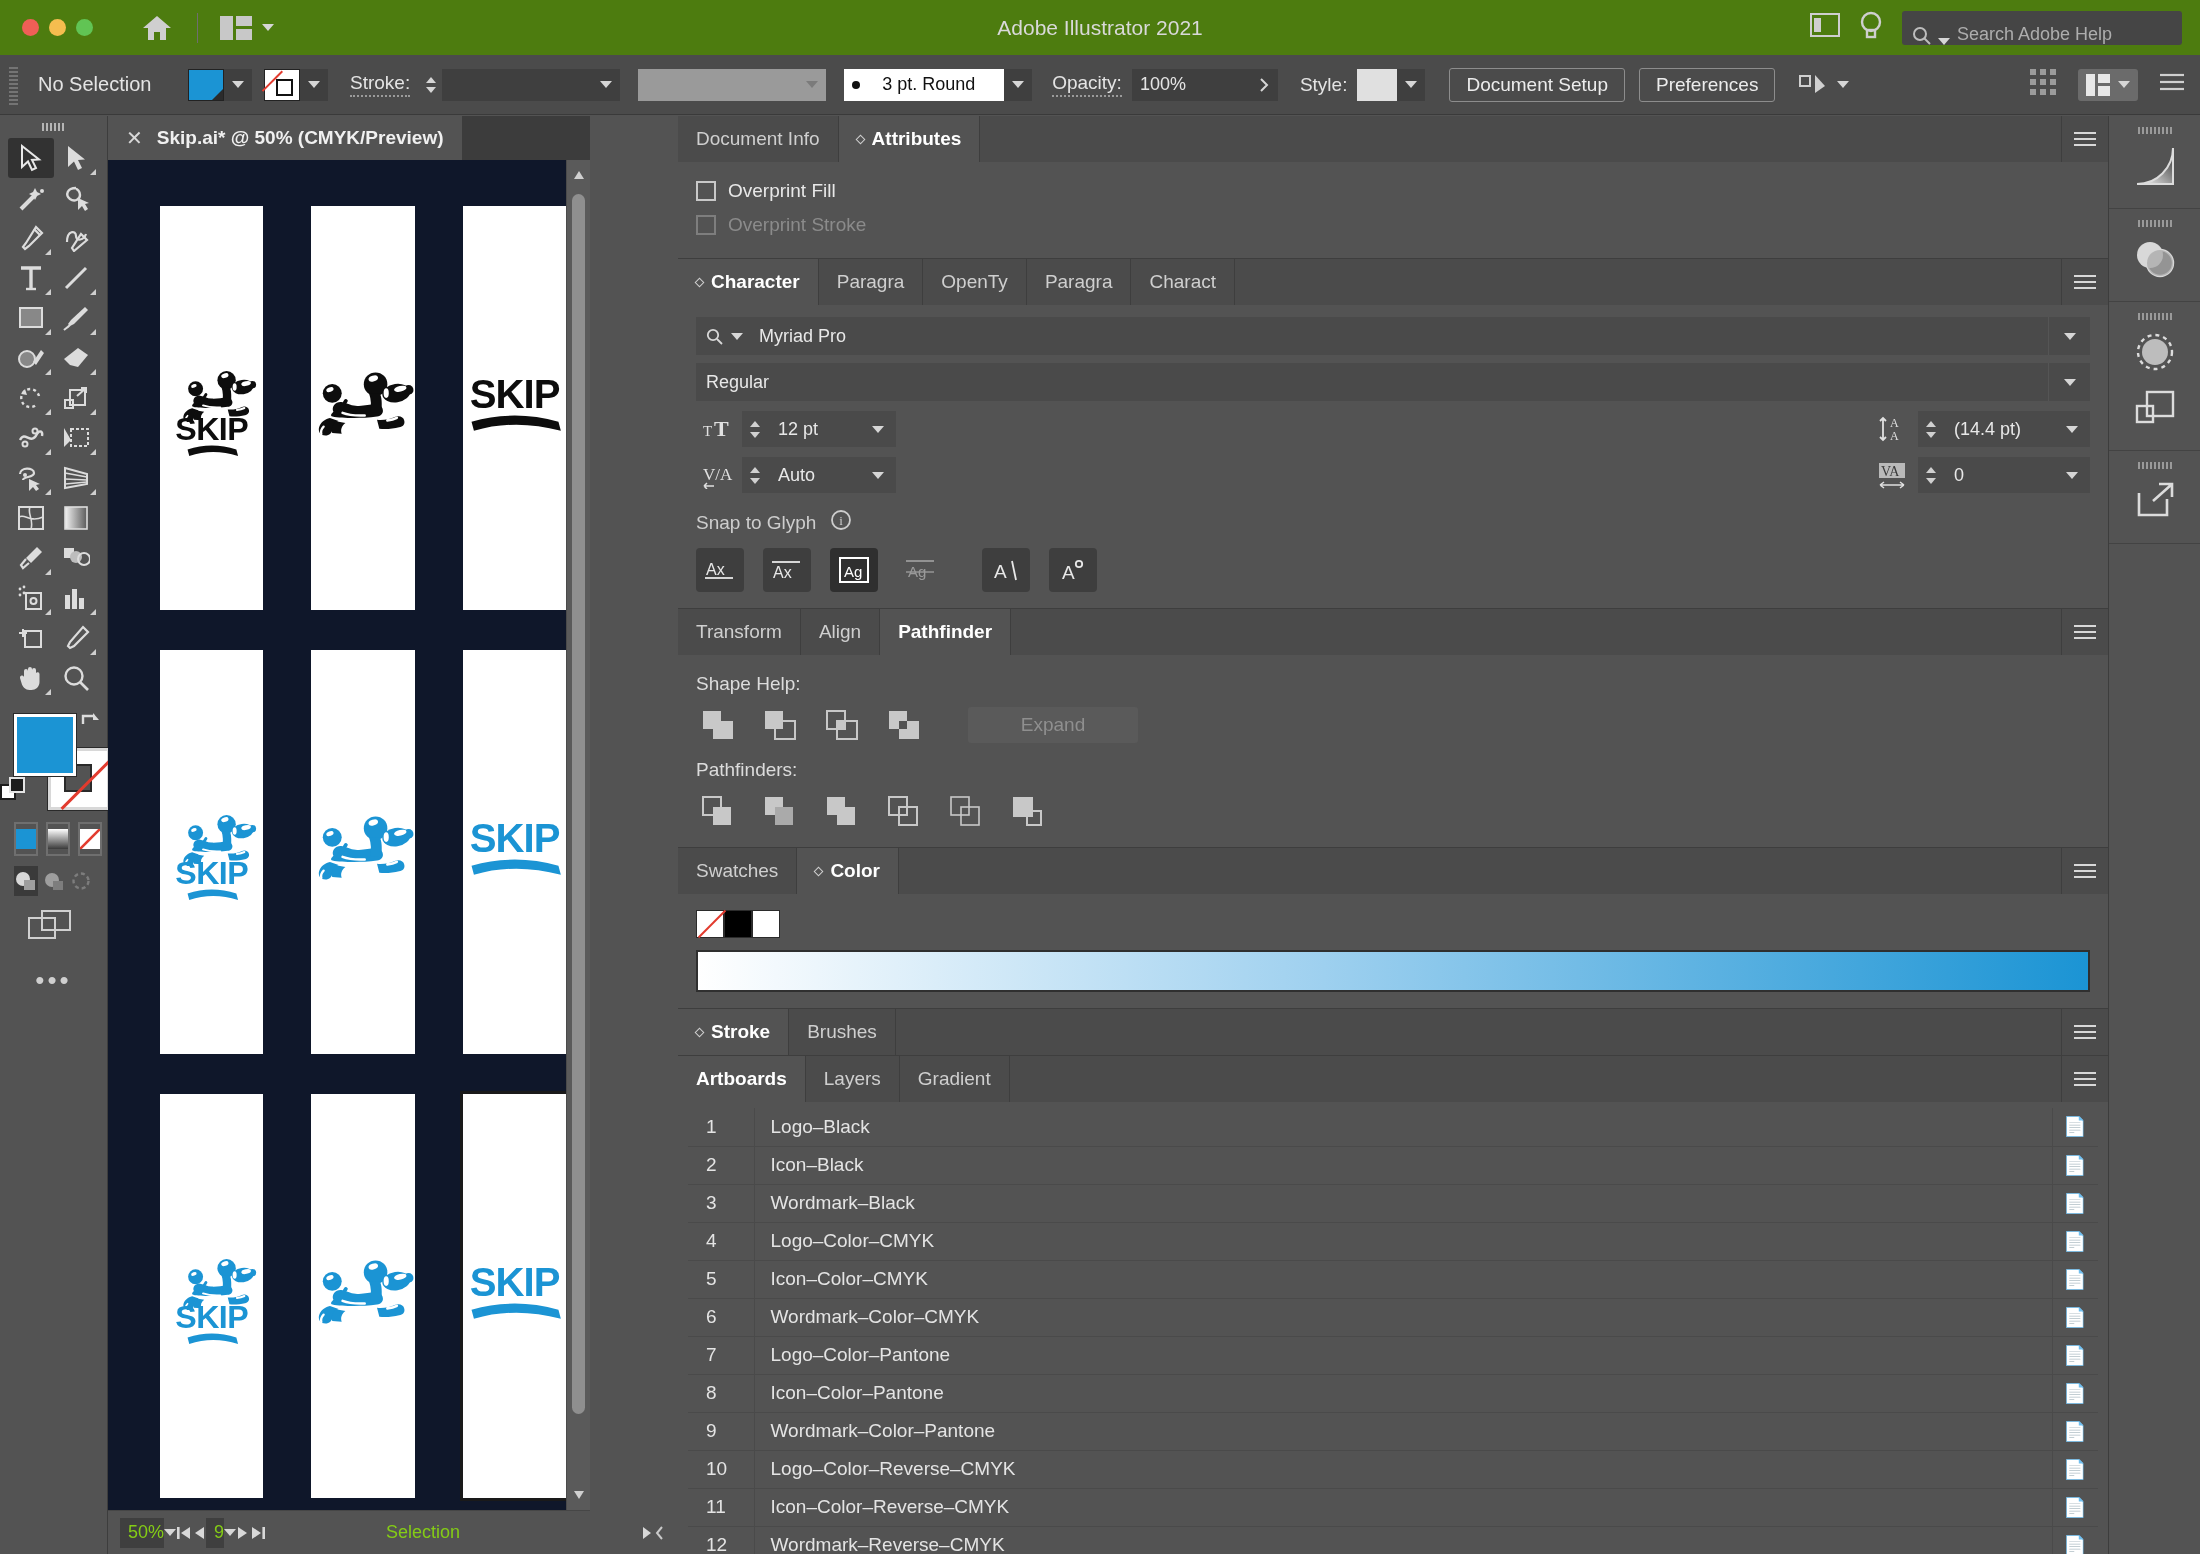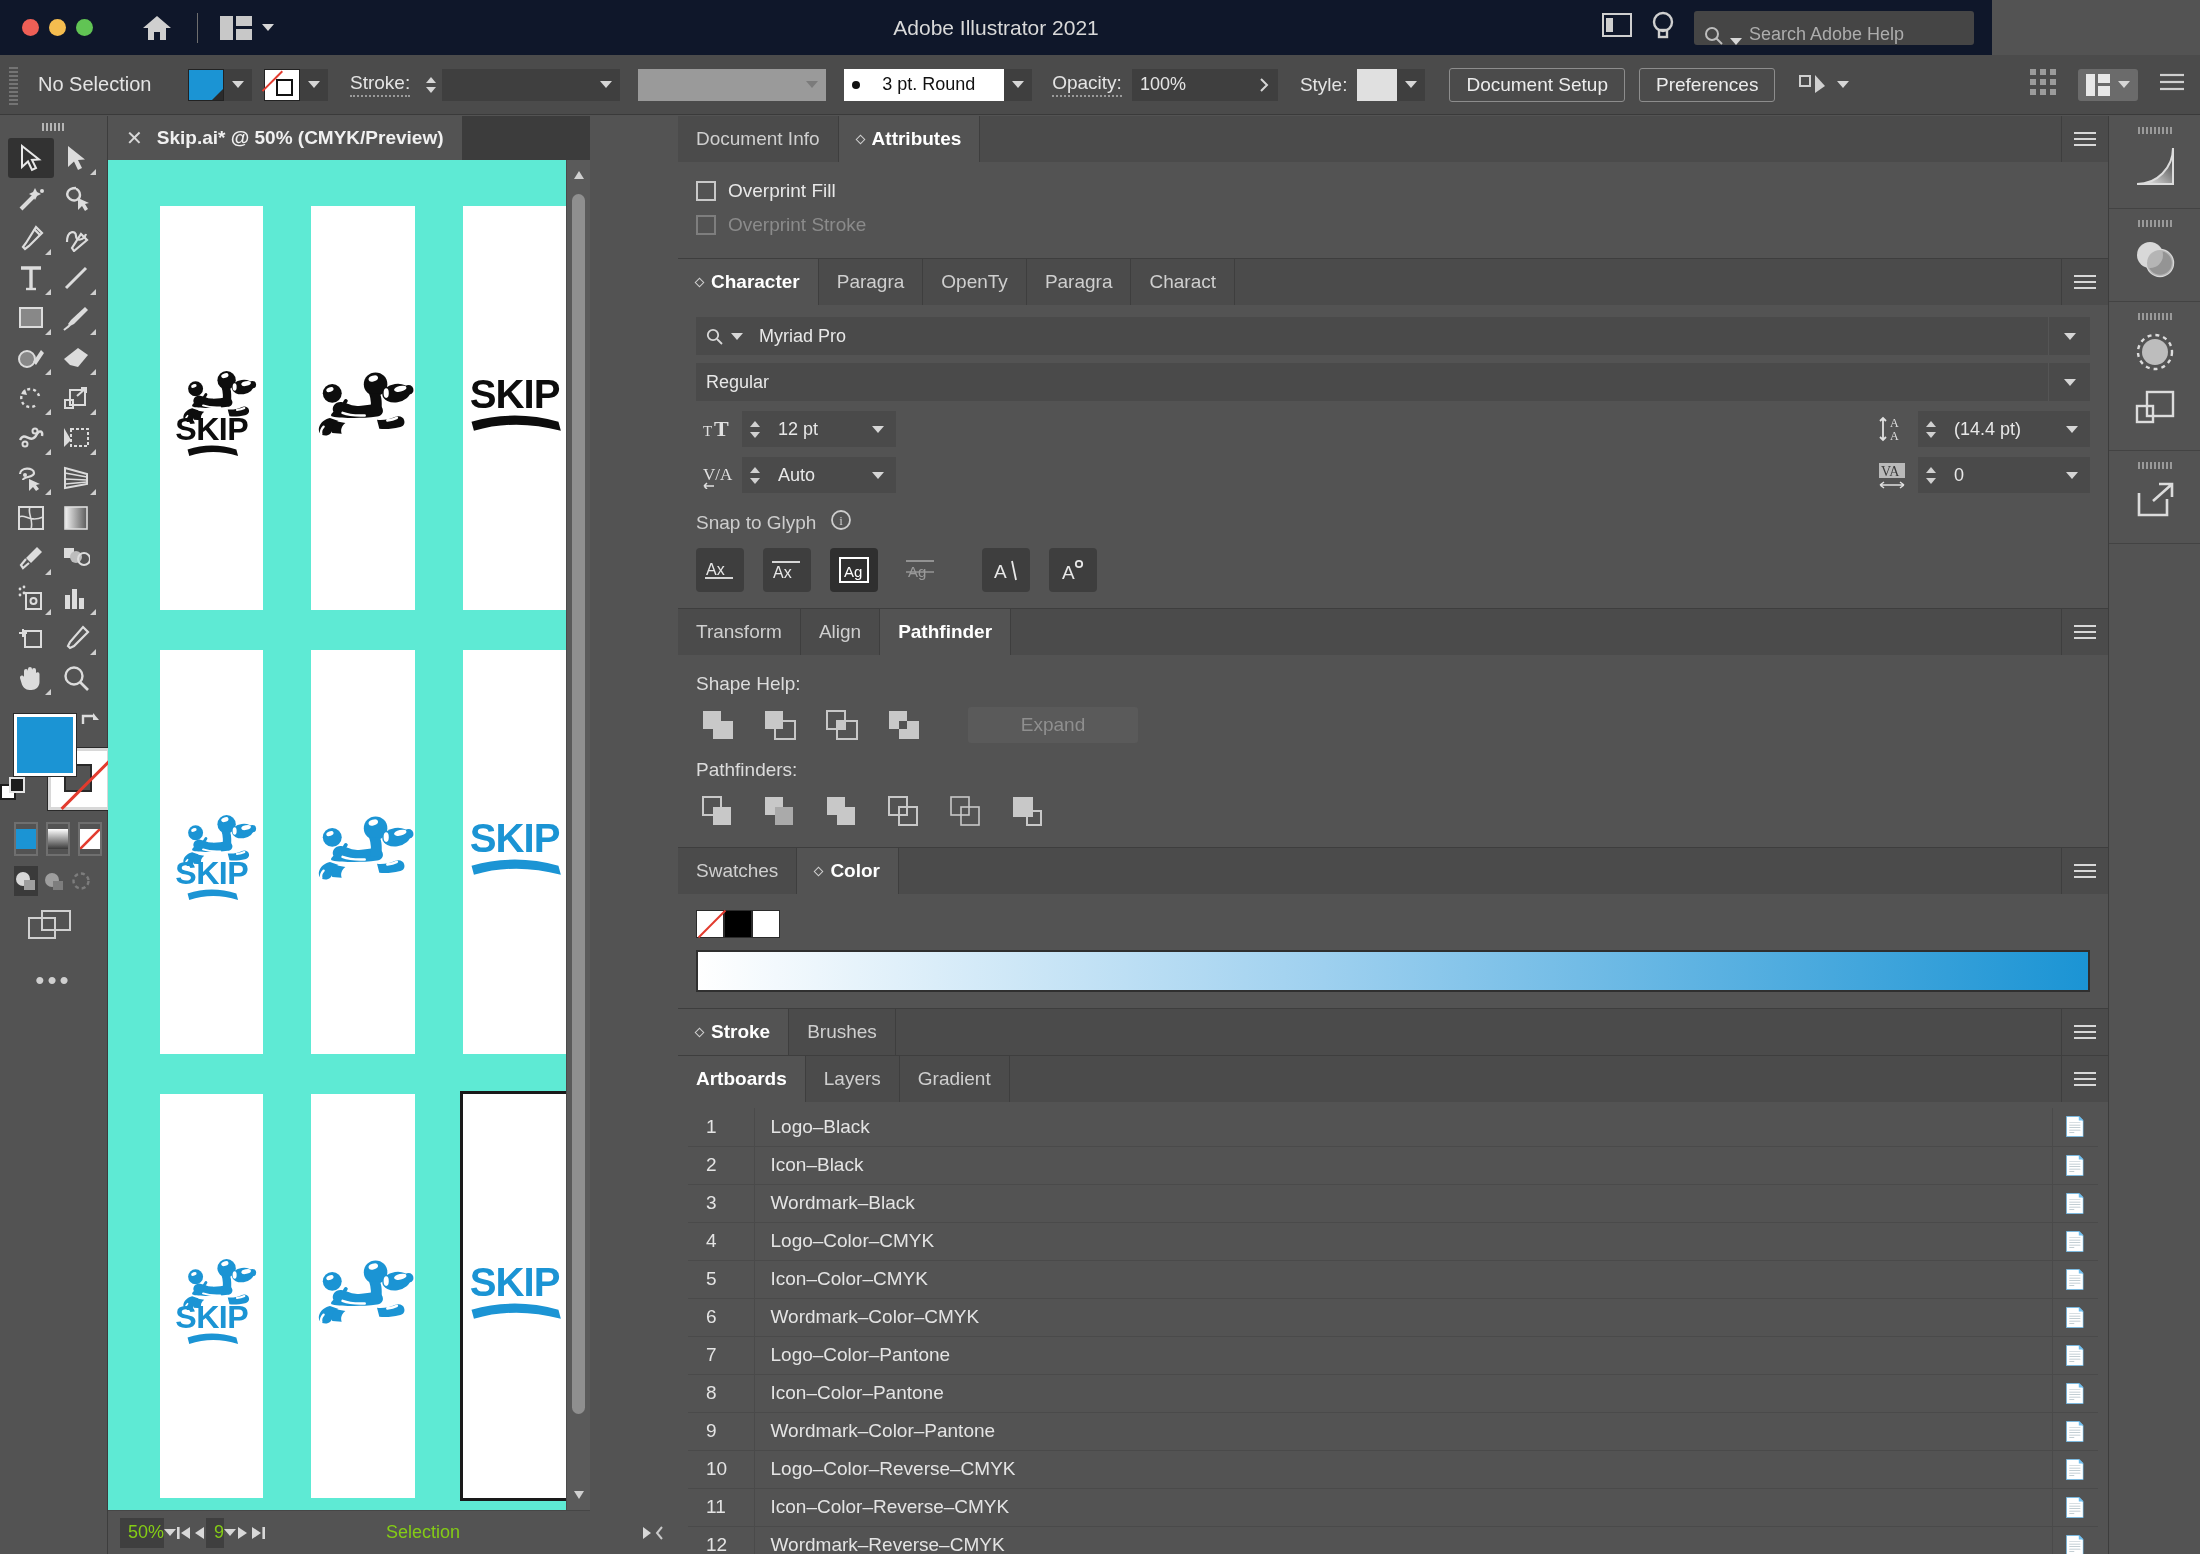--- a/index.html
+++ b/index.html
@@ -5,22 +5,22 @@
   * { box-sizing: border-box; margin:0; padding:0; }
   html,body { width:2200px; height:1554px; overflow:hidden; }
   body {
     font-family: "Liberation Sans", sans-serif;
     background:#535353; color:#e8e8e8; font-size:19px;
     -webkit-font-smoothing: antialiased;
   }
   .app { position:relative; width:2200px; height:1554px; }
 
   
-  .titlebar { position:absolute; left:0; top:0; width:1992px; height:55px;
-    background:#0f172a; display:flex; align-items:center; }
+  .titlebar { position:absolute; left:0; top:0; width:2200px; height:55px;
+    background:#4d7c0f; display:flex; align-items:center; }
   .traffic { display:flex; gap:10px; margin-left:22px; }
   .tl { width:17px; height:17px; border-radius:50%; }
   .tl.r{background:#ef5f56;} .tl.y{background:#f5bd4f;} .tl.g{background:#61c454;}
   .home-btn { margin-left:42px; width:44px; height:44px; display:flex;
     align-items:center; justify-content:center; }
   .vsep { width:1px; height:30px; background:#6e6e6e; margin-left:18px; }
   .arr-btn { margin-left:22px; display:flex; align-items:center; gap:10px; }
   .app-title { position:absolute; left:0; right:0; text-align:center;
     font-size:21px; color:#d9d9d9; pointer-events:none; }
   .tb-right { margin-left:auto; display:flex; align-items:center; gap:20px; margin-right:18px; }
@@ -98,21 +98,21 @@
 
   
   .tabstrip { position:absolute; left:108px; top:116px; right:1610px; height:44px;
      background:#3c3c3c; display:flex; align-items:flex-end; }
   .doctab { height:44px; background:#535353; display:flex; align-items:center;
      padding:0 18px; gap:14px; font-size:19px; font-weight:bold; color:#f0f0f0; }
   .xico { font-size:20px; font-weight:normal; color:#d8d8d8; }
 
   
   .canvaswrap { position:absolute; left:108px; top:160px; right:1610px; bottom:44px;
-     background:#5eead4; overflow:hidden;padding-left:40px; }
+     background:#0f172a; overflow:hidden;padding-left:40px; }
   .scrollv { position:absolute; right:0; top:0; width:24px; bottom:0; background:#5a5a5a;
      border-left:1px solid #4a4a4a; }
   .scrollv .thumb { position:absolute; left:5px; top:34px; width:13px; height:1220px;
      background:#8f8f8f; border-radius:7px; }
   .scrollv .arr { position:absolute; left:0; width:24px; height:30px; display:flex;
      align-items:center; justify-content:center; }
   .grid { position:absolute; left:0; top:0; right:24px; bottom:0; padding:46px 0 0 52px; }
   .row { display:flex; gap:48px; margin-bottom:40px; }
   .board { width:400px; height:404px; background:#fff; position:relative; }
   .board.active { outline:3px solid #1a1a1a; }

